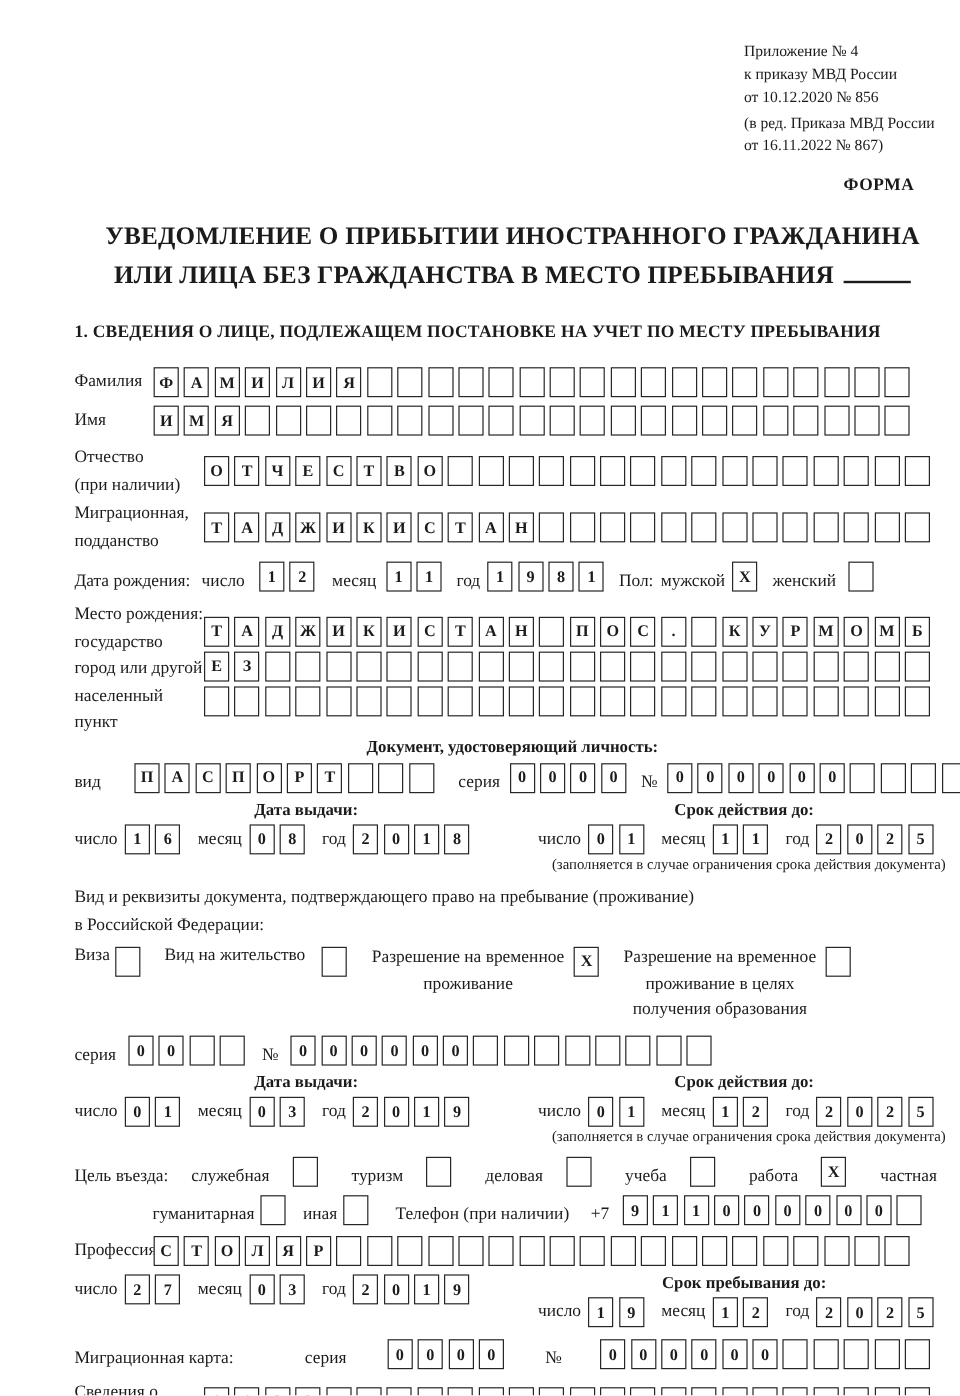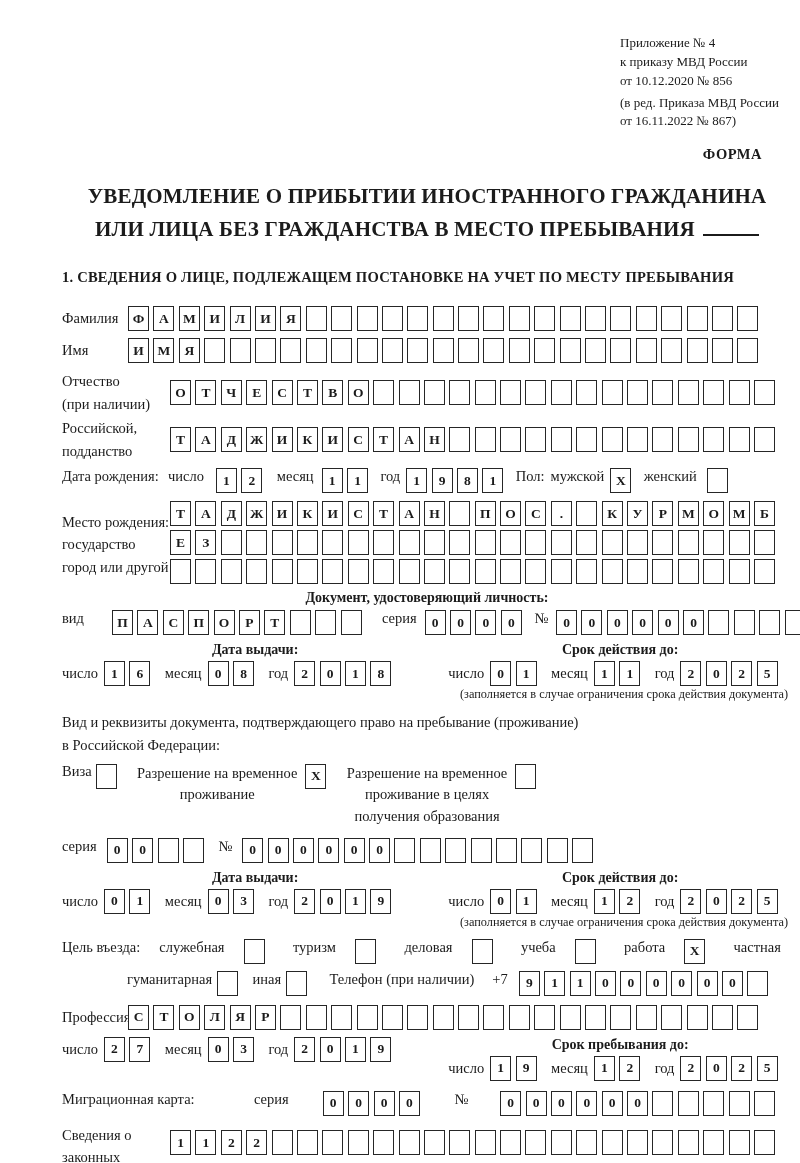--- a/index.html
+++ b/index.html
@@ -17,21 +17,21 @@
   .form-label { text-align:right; padding-right:30px; margin-top:15px; font-weight:bold; font-size:14.5px; letter-spacing:.5px; }
 
   
   .title { margin-top:17px; text-align:center; font-weight:bold; font-size:21px; line-height:1.55; letter-spacing:.2px; }
   .blank { display:inline-block; width:56px; border-bottom:2px solid #1b1b1b; height:14px; margin-left:8px; }
 
   .sec-head { margin-top:24px; font-weight:bold; font-size:14.6px; letter-spacing:.2px; }
 
   
   .row { display:flex; align-items:center; margin-top:7px; font-size:14.5px; }
-  .inline { display:flex; align-items:flex-start; flex-wrap:nowrap; }
+  .inline { display:flex; align-items:flex-end; flex-wrap:nowrap; }
   .lbl { flex-shrink:0; }
   .w-sm { width:66px; }
   .w-md { width:108px; }
   .two-line { line-height:1.55; }
 
   .grid { display:flex; flex-wrap:nowrap; }
   .cell {
     display:inline-flex; width:21px; height:25px; margin-right:4.4px;
     border:1.6px solid #262626; align-items:center; justify-content:center;
     font-size:13.5px; font-weight:bold; flex-shrink:0; background:#fff;
@@ -172,21 +172,21 @@
         <span class="cell"></span>
         <span class="cell"></span>
         <span class="cell"></span>
         <span class="cell"></span>
         <span class="cell"></span>
       </div>
   </div>
 
   <div class="row" style="margin-top:2px;">
     <div class="lbl w-md two-line">
-      <div>Российской,</div>
+      <div>Миграционная,</div>
       <div>подданство</div>
     </div>
     <div class="grid">
         <span class="cell">Т</span>
         <span class="cell">А</span>
         <span class="cell">Д</span>
         <span class="cell">Ж</span>
         <span class="cell">И</span>
         <span class="cell">К</span>
         <span class="cell">И</span>
@@ -238,20 +238,21 @@
     <span class="grid">
         <span class="cell"></span>
       </span>
   </div>
 
   <div class="row" style="margin-top:8px;">
     <div class="lbl w-md two-line">
       <div>Место рождения:</div>
       <div>государство</div>
       <div>город или другой</div>
+      <div>населенный пункт</div>
     </div>
     <div class="stack">
       <div class="grid">
           <span class="cell">Т</span>
           <span class="cell">А</span>
           <span class="cell">Д</span>
           <span class="cell">Ж</span>
           <span class="cell">И</span>
           <span class="cell">К</span>
           <span class="cell">И</span>
@@ -420,20 +421,26 @@
   </div>
 
   <div class="opts">
     <div class="opt">
       <span>Виза</span>
       <span class="grid" style="margin-left:4px;">
           <span class="cell"></span>
         </span>
     </div>
     <div class="opt">
+      <span>Вид на жительство</span>
+      <span class="grid" style="margin-left:14px;">
+          <span class="cell"></span>
+        </span>
+    </div>
+    <div class="opt">
       <span class="c-lbl">
         <div>Разрешение на временное</div>
         <div>проживание</div>
       </span>
       <span class="grid">
           <span class="cell">X</span>
         </span>
     </div>
     <div class="opt" style="margin-right:0;">
       <span class="c-lbl">

